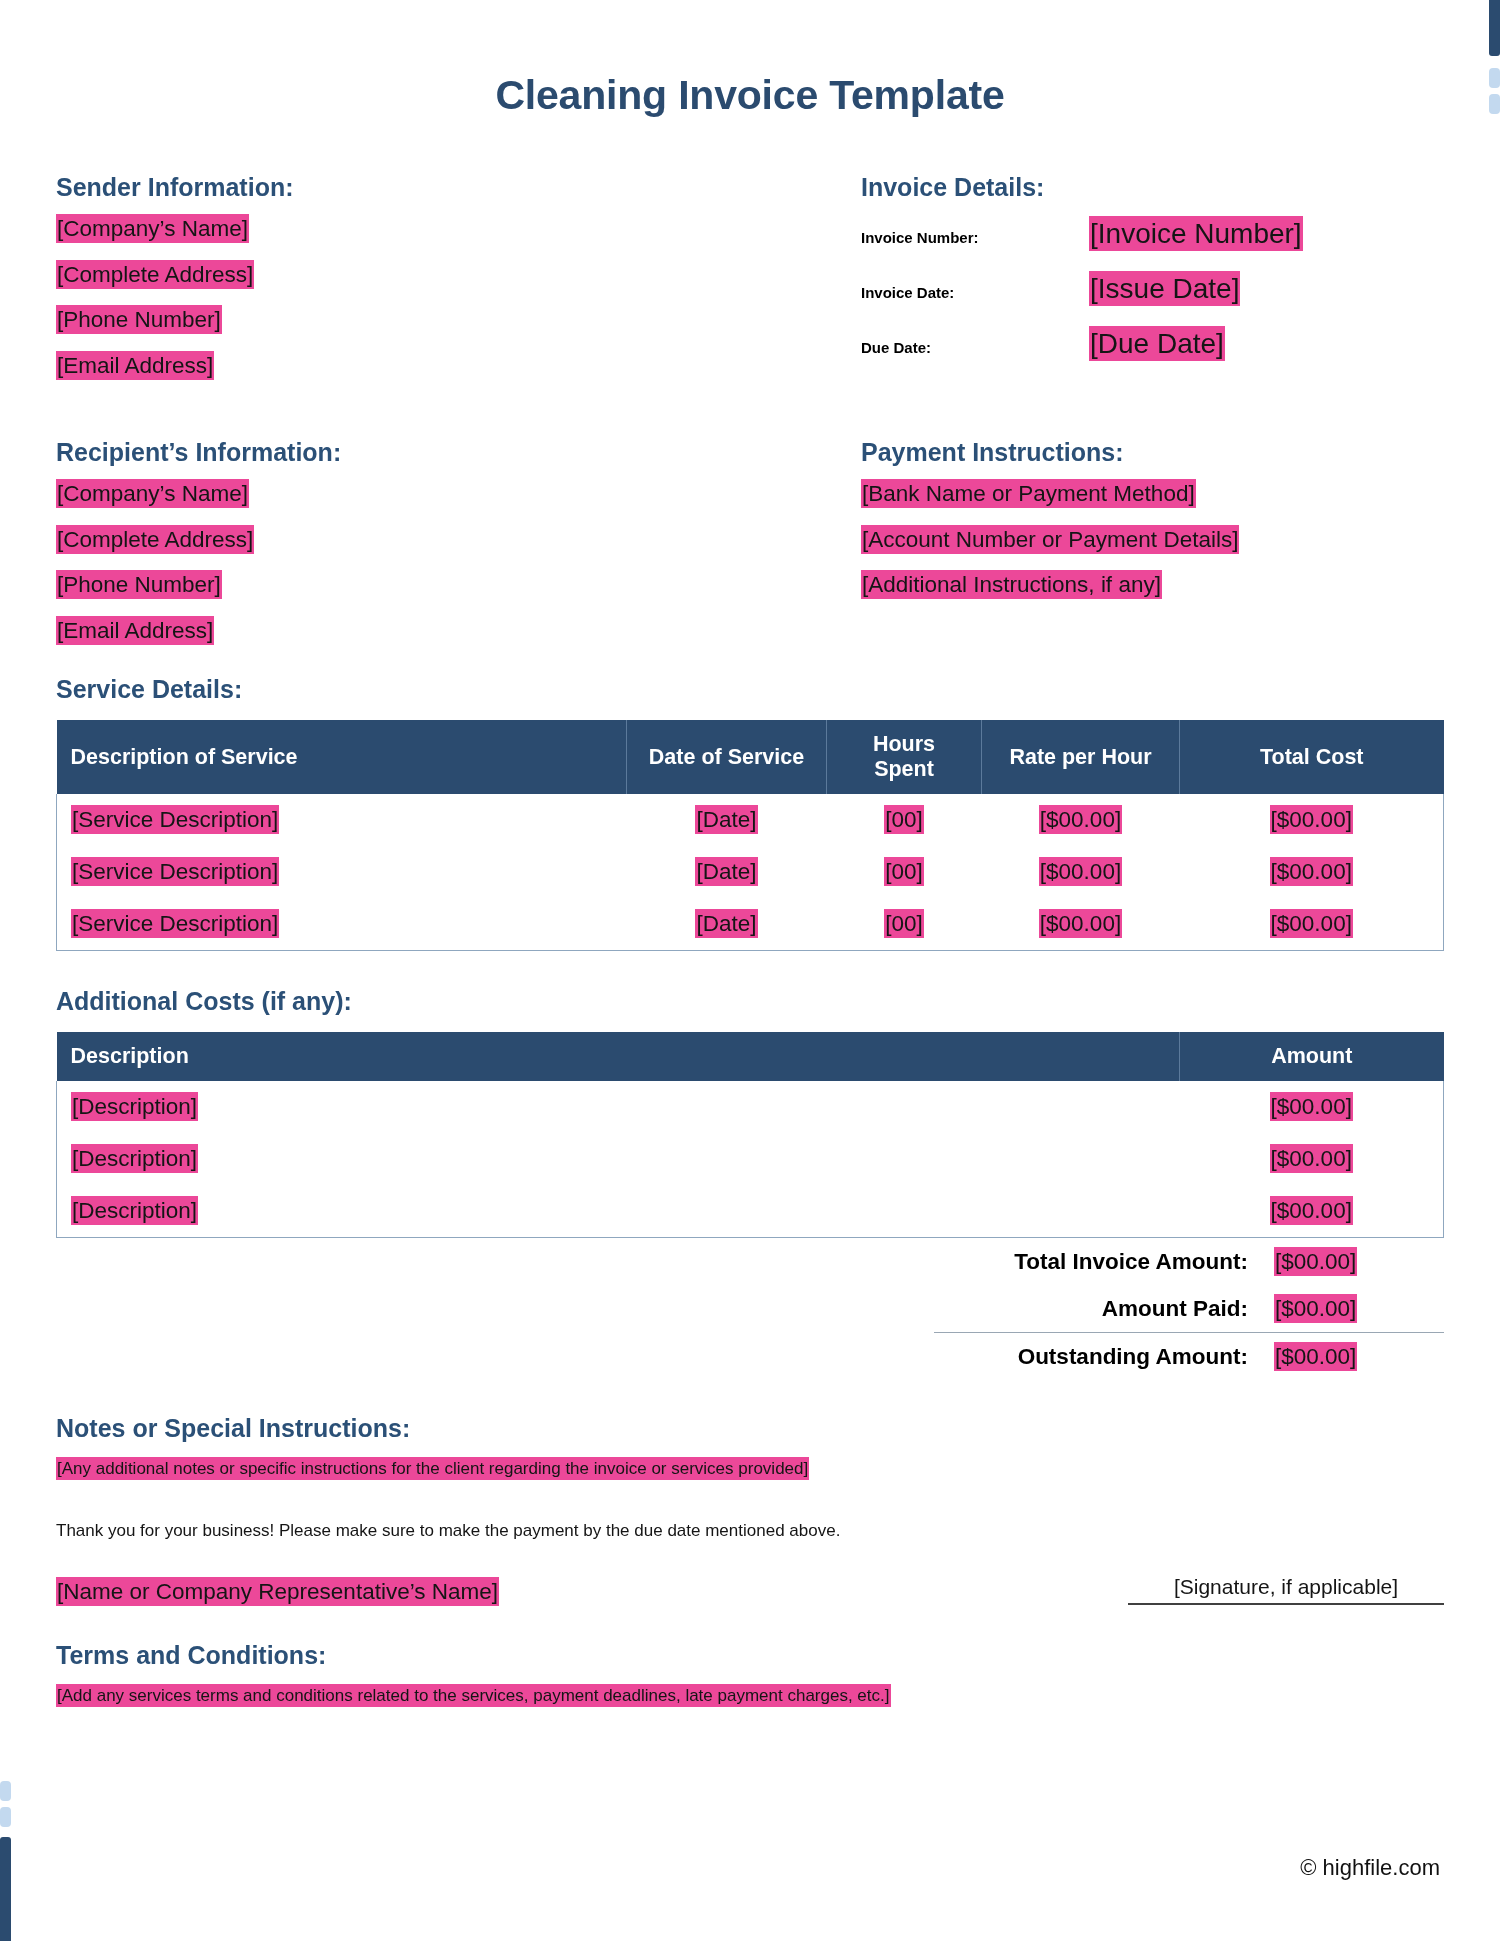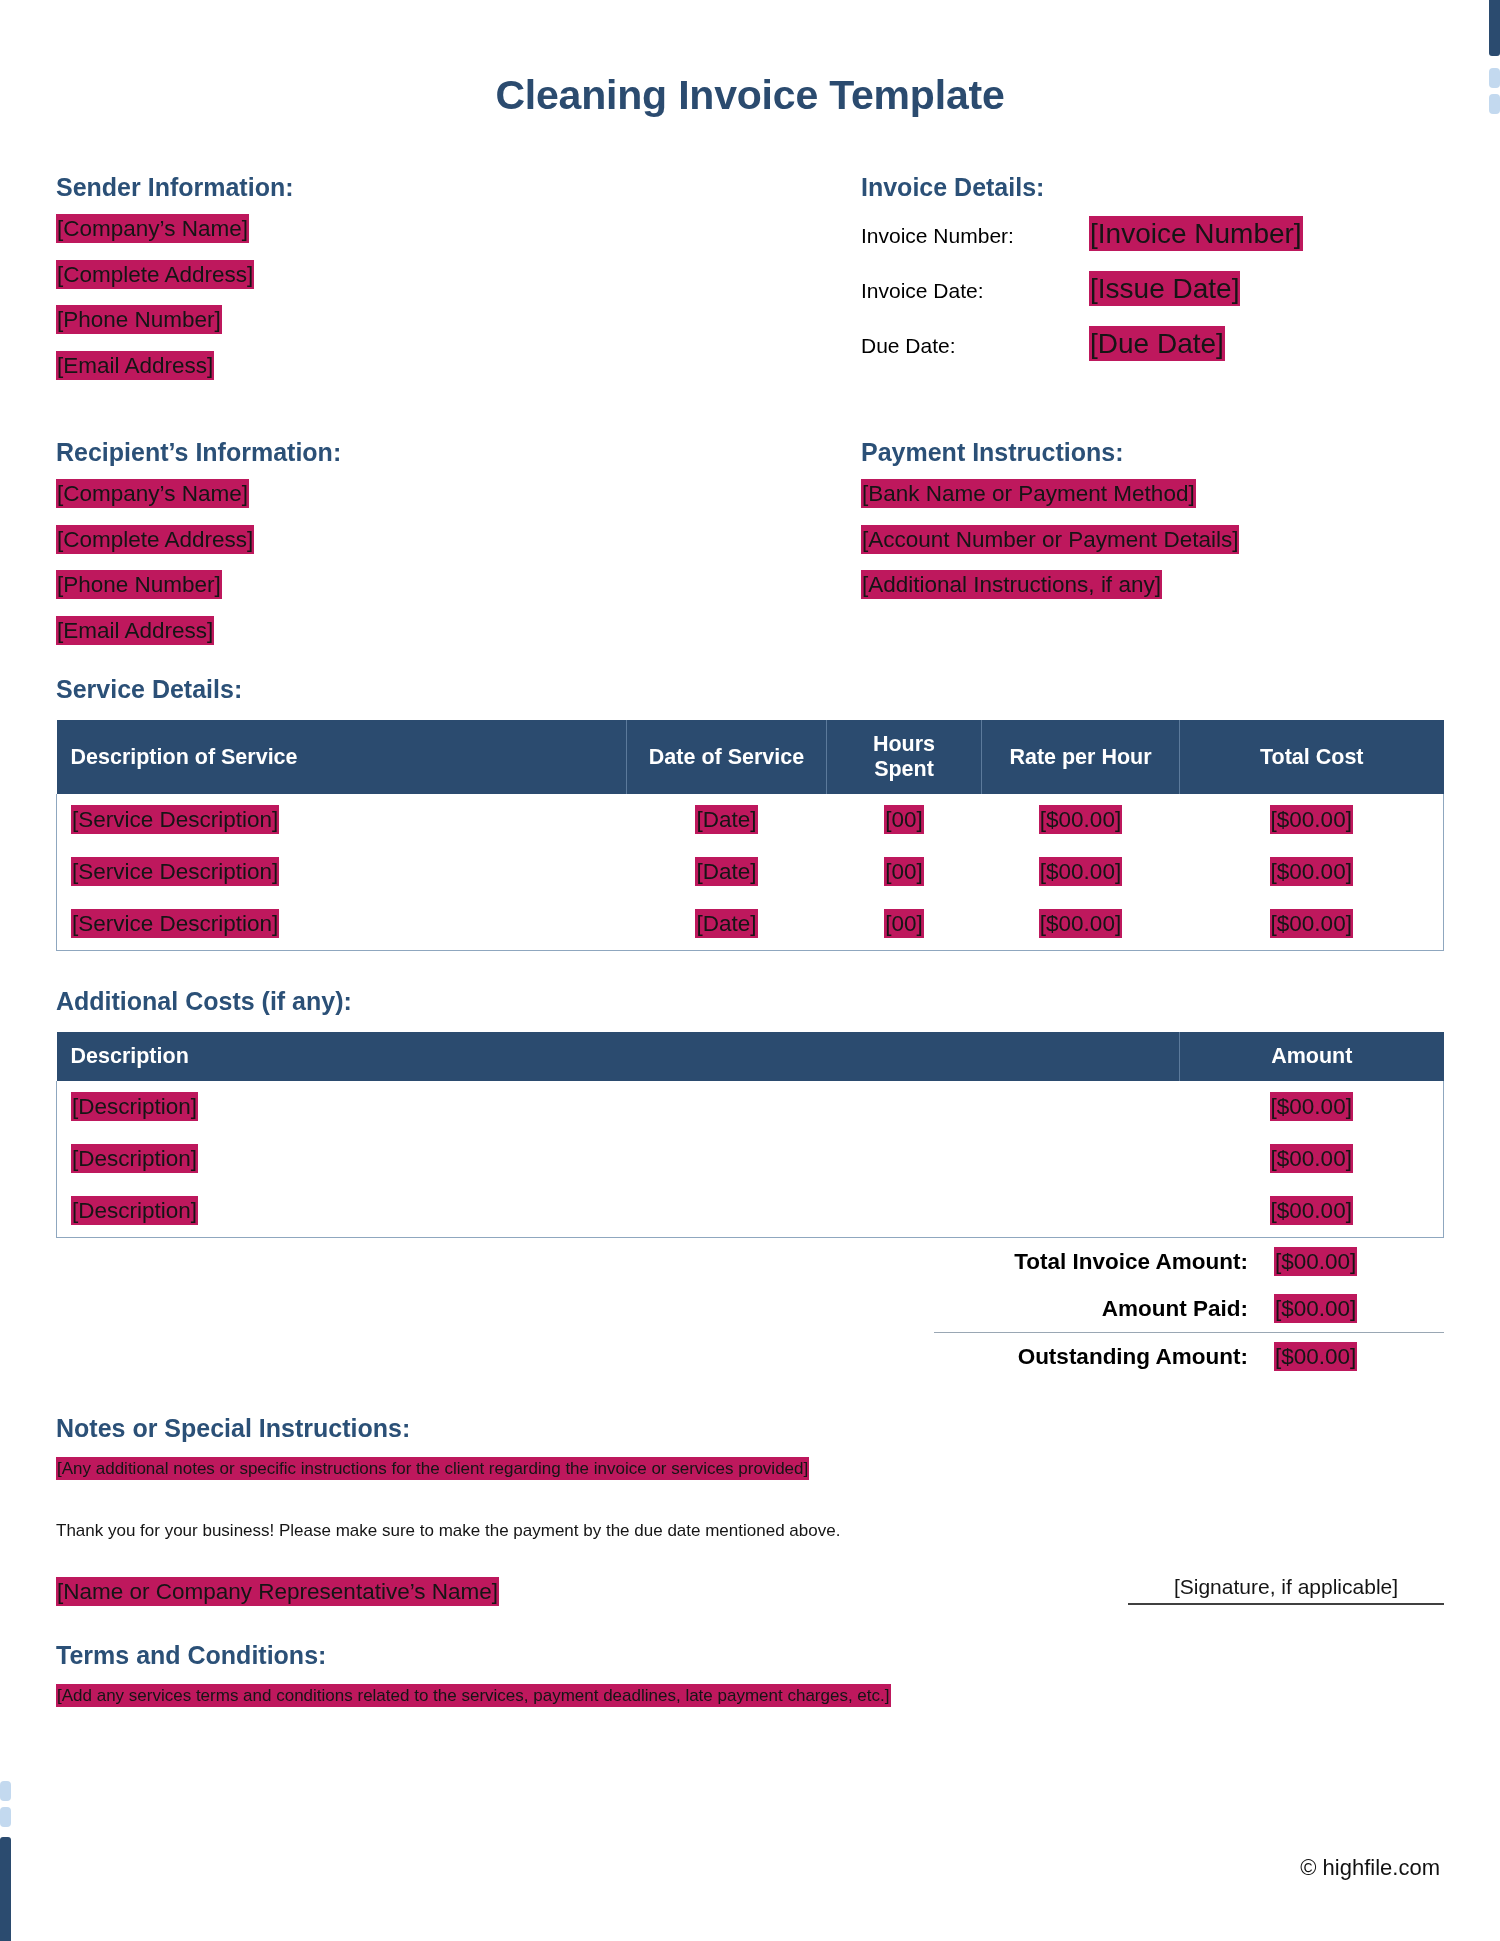--- a/index.html
+++ b/index.html
@@ -72,42 +72,42 @@
 
   
   .field {
     font-size: 22.5px;
     line-height: 1.0;
     color: #151515;
     margin: 0 0 23px 0;
     display: block;
   }
   .hl {
-    background: #be185d;
+    background: #ec4899;
     display: inline;
     padding: 2px 1px;
   }
 
   
   .cols {
     display: flex;
     gap: 0;
     align-items: flex-start;
   }
   .col-left { width: 805px; flex: 0 0 805px; }
   .col-right { flex: 1 1 auto; }
 
   .kv-row {
     display: flex;
     align-items: baseline;
     margin: 0 0 23px 0;
   }
   .kv-key {
-    font-size: 21px;
-    font-weight: normal;
+    font-size: 15px;
+    font-weight: bold;
     color: #000;
     width: 228px;
     flex: 0 0 228px;
   }
   .kv-val {
     font-size: 28px;
     color: #151515;
   }
 
   .block-gap { height: 38px; }

